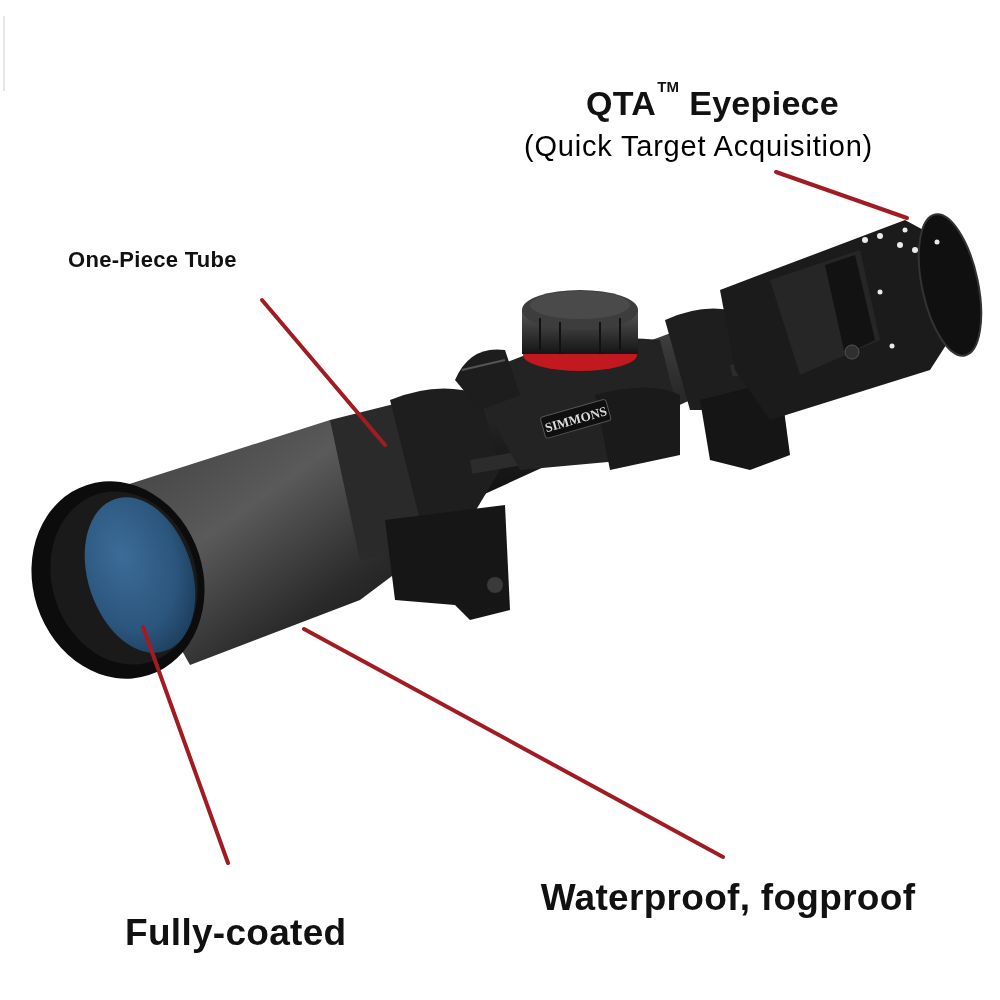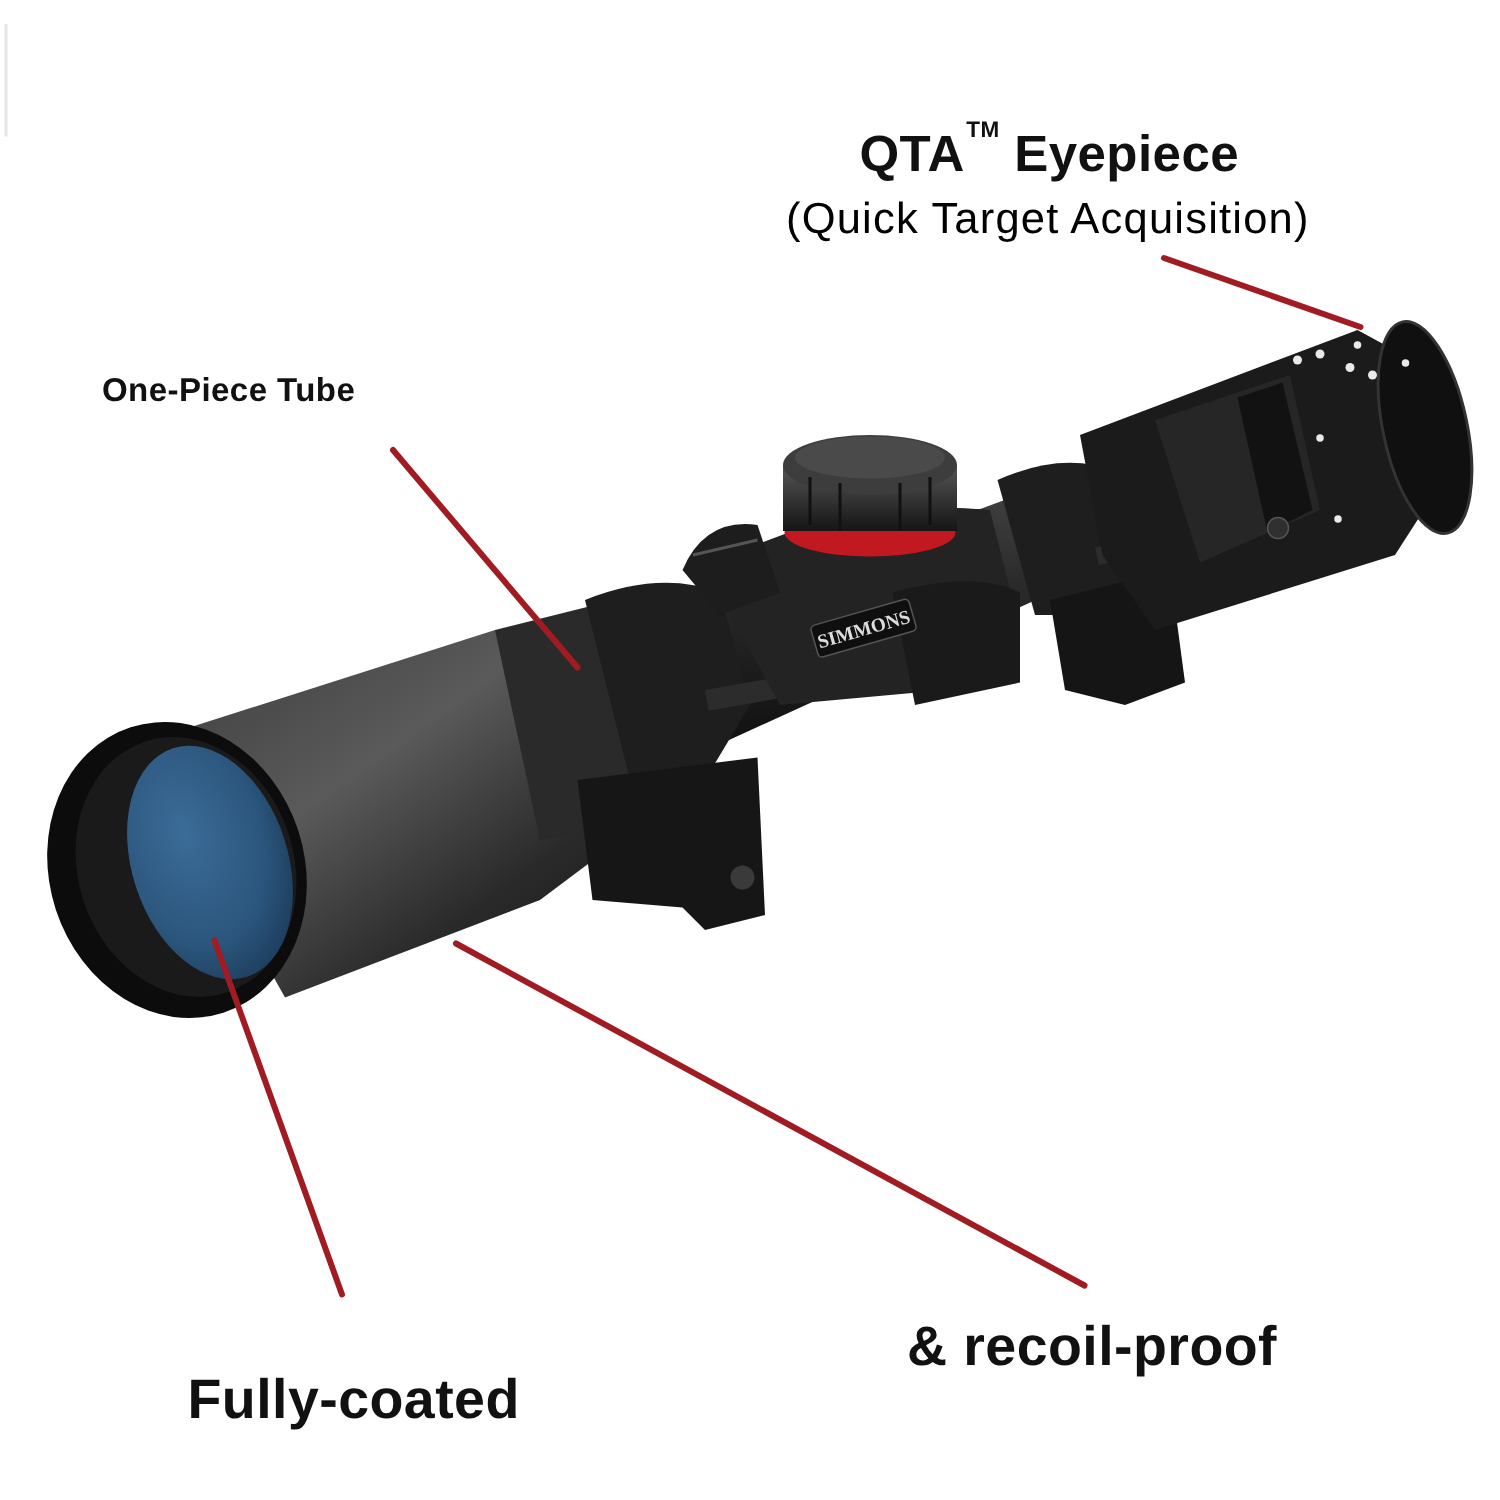--- a/index.html
+++ b/index.html
@@ -1,20 +1,20 @@
 <!DOCTYPE html>
 <html><head>
 <meta charset="utf-8">
 <style>
   html, body { margin:0; padding:0; background:#ffffff; }
   body { width:1000px; height:1000px; position:relative; overflow:hidden;
          font-family:"Liberation Sans", "DejaVu Sans", sans-serif; }
   .label { position:absolute; color:#111; font-weight:700; white-space:nowrap; letter-spacing:0.3px; }
   .sub { position:absolute; color:#000000; font-weight:400; white-space:nowrap; letter-spacing:0.8px; }
-  #qta-title { left:573px; top:84px; font-size:34px;text-align:right; }
+  #qta-title { left:586px; top:84px; font-size:34px;text-align:right; }
   #qta-title sup { font-size:15px; position:relative; top:-6px; vertical-align:top; margin-left:1px; }
   #qta-sub { left:524px; top:130px; font-size:29px; }
   #tube-label { left:68px; top:247px; font-size:22px; }
   #coated-label { left:125px; top:912px; font-size:37px; }
   #waterproof-label { left:498px; top:872px; font-size:37px; text-align:center; line-height:52px; width:460px; }
   svg.art { position:absolute; left:0; top:0; }
   .edge-line { position:absolute; left:3px; top:16px; width:2px; height:75px; background:#e6e6e6; }
 </style>
 </head>
 <body>
@@ -128,14 +128,14 @@
 </svg>
 
 <div id="qta-title" class="label"><span>QTA</span><sup>TM</sup><span> Eyepiece</span></div>
 <div id="qta-sub" class="sub">(Quick Target Acquisition)</div>
 
 <div id="tube-label" class="label">One-Piece Tube</div>
 
 <div id="coated-label" class="label">Fully-coated</div>
 
 <div id="waterproof-label" class="label">
-  <div>&amp; recoil-proof</div>
+  <div>Waterproof, fogproof</div>
 </div>
 
 </body></html>

